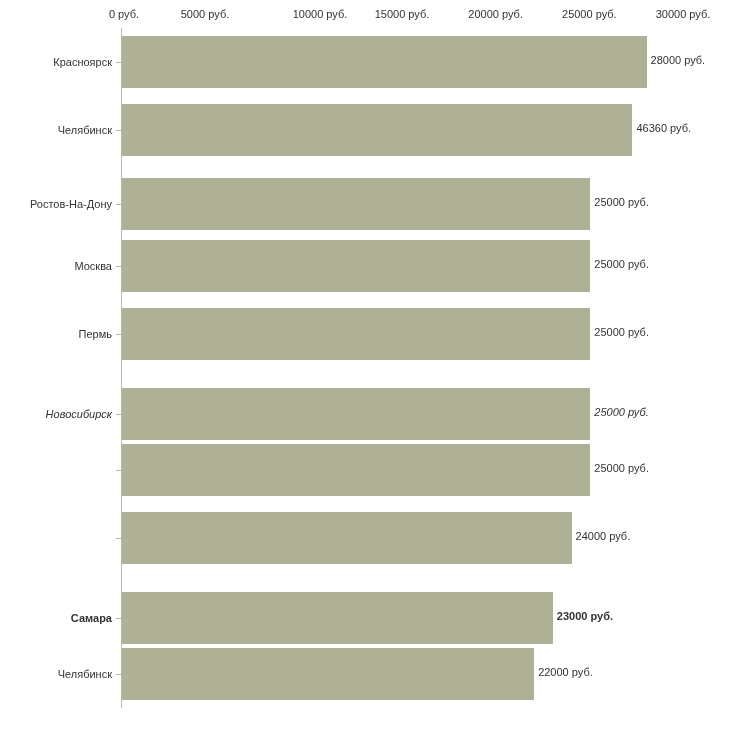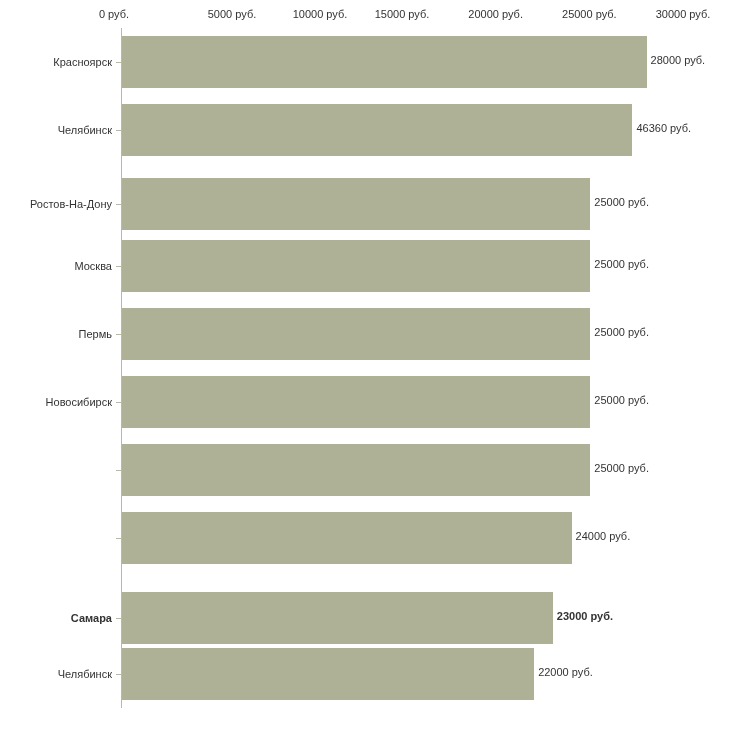--- a/index.html
+++ b/index.html
@@ -92,22 +92,22 @@
     color: #333333;
     white-space: nowrap;
   }
 </style>
 </head>
 <body>
 
 <div id="chart-root">
 
   <div class="axis-top" id="x-axis">
-      <div class="x-tick" style="left: 114px;">0 руб.</div>
-      <div class="x-tick" style="left: 232px; text-align: right;">5000 руб.</div>
+      <div class="x-tick" style="left: 124px;">0 руб.</div>
+      <div class="x-tick" style="left: 205px; text-align: right;">5000 руб.</div>
       <div class="x-tick" style="left: 292px; margin-left: 28px;">10000 руб.</div>
       <div class="x-tick" style="left: 402px;">15000 руб.</div>
       <div class="x-tick" style="left: 495.667px;">20000 руб.</div>
       <div class="x-tick" style="left: 589.333px;">25000 руб.</div>
       <div class="x-tick" style="left: 683px;">30000 руб.</div>
     </div>
   <div class="axis-line-v"></div>
   <div class="plot" id="plot-area">
       <div class="row" style="top: 0px;">
         <div class="cat-label">Красноярск</div>
@@ -132,21 +132,21 @@
         <div class="tick-stub"></div>
         <div class="bar" style="background: rgb(174, 177, 149); width: 468.333px;"></div>
         <div class="bar-value" style="left: 594.333px;">25000 руб.</div>
       </div>
       <div class="row" style="top: 272px;">
         <div class="cat-label">Пермь</div>
         <div class="tick-stub"></div>
         <div class="bar" style="background: rgb(174, 177, 149); width: 468.333px;"></div>
         <div class="bar-value" style="left: 594.333px;">25000 руб.</div>
       </div>
-      <div class="row" style="top: 340px;">
+      <div class="row" style="top: 352px; font-style: italic;">
         <div class="cat-label">Новосибирск</div>
         <div class="tick-stub"></div>
         <div class="bar" style="background: rgb(174, 177, 149); width: 468.333px;"></div>
         <div class="bar-value" style="left: 594.333px;">25000 руб.</div>
       </div>
       <div class="row" style="top: 408px;">
         <div class="tick-stub"></div>
         <div class="bar" style="background: rgb(174, 177, 149); width: 468.333px;"></div>
         <div class="bar-value" style="left: 594.333px;">25000 руб.</div>
       </div>

